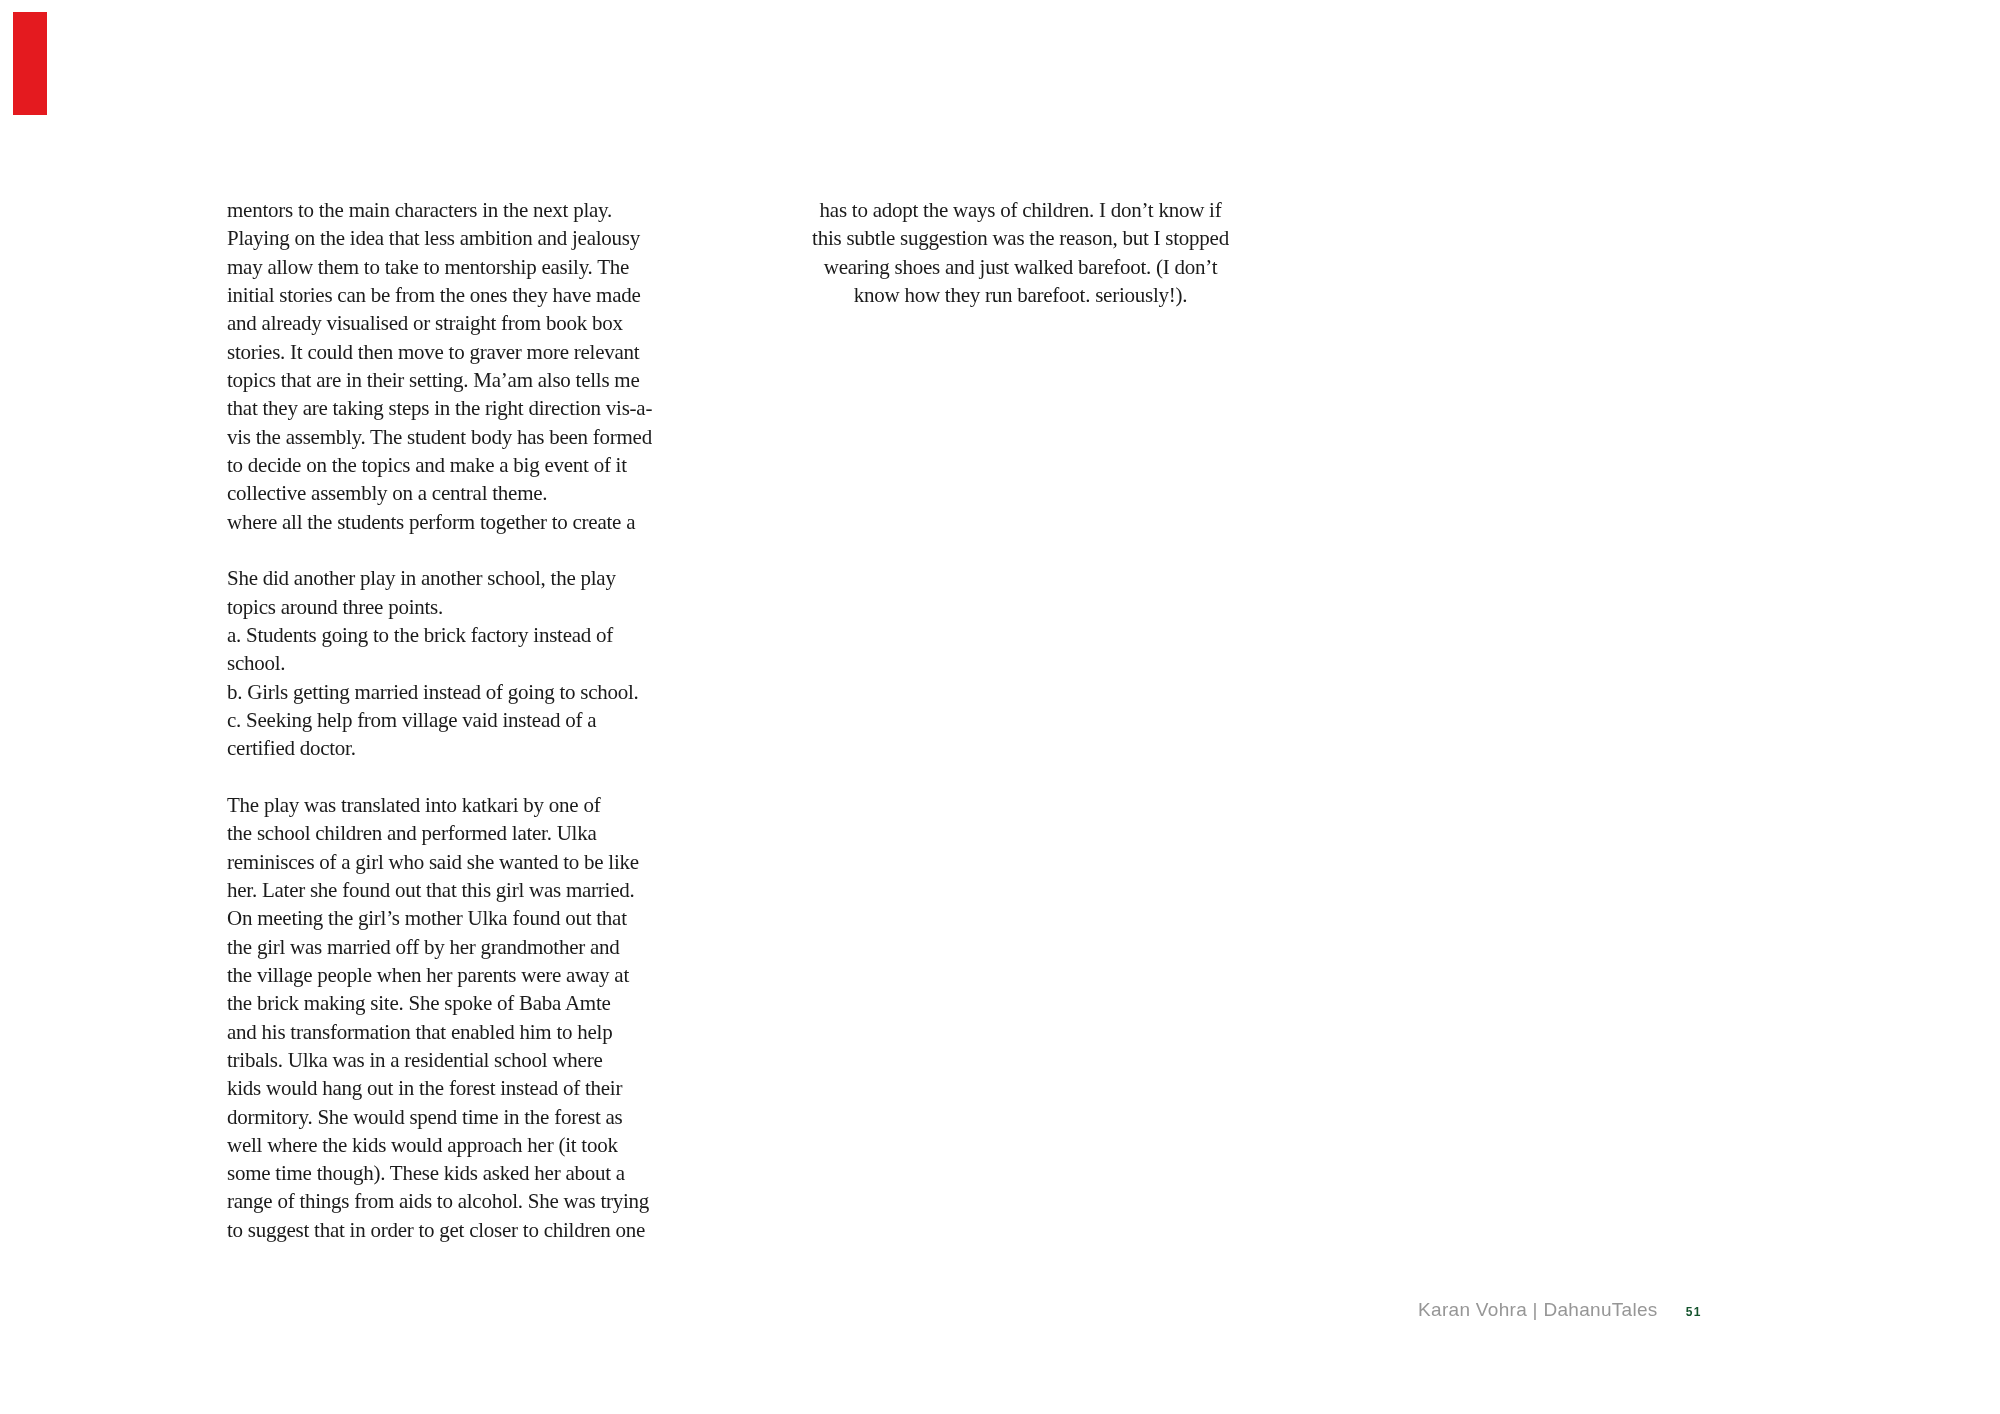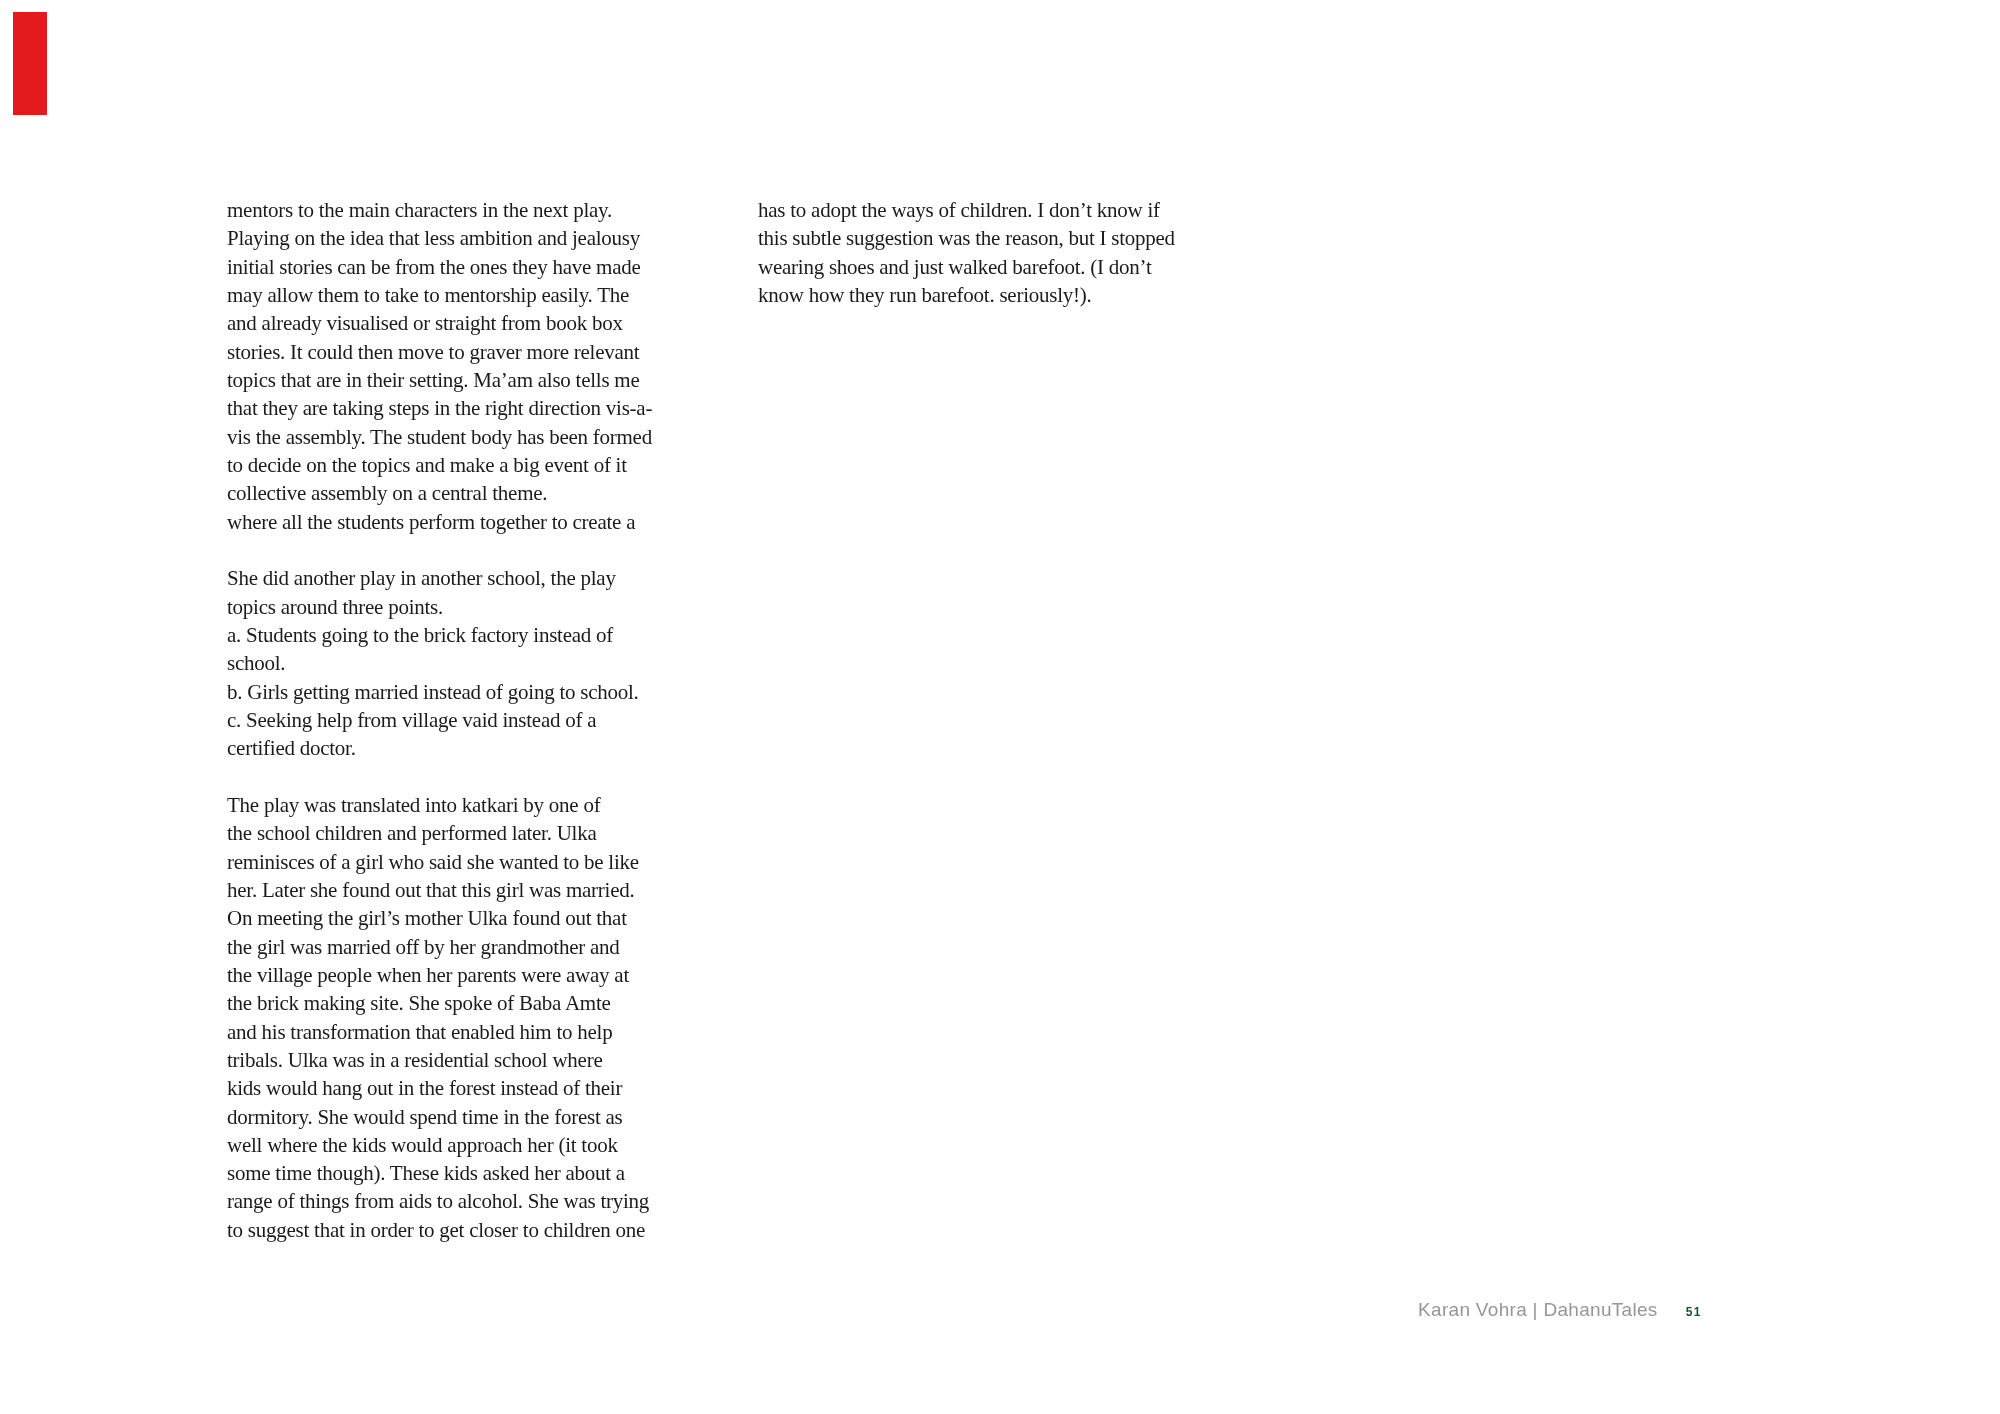--- a/index.html
+++ b/index.html
@@ -26,21 +26,21 @@
   }
   .col {
     position: absolute;
     top: 196px;
     color: #1b1b1b;
     font-size: 21px;
     line-height: 28.33px;
     letter-spacing: -0.25px;
   }
   .col-left  { left: 227px; width: 525px; }
-  .col-right { left: 758px; width: 525px; }
+  .col-right { left: 758px; width: 525px; text-align: center; }
   .line {
     white-space: nowrap;
     min-height: 28.33px;
   }
   .footer {
     position: absolute;
     top: 1299px;
     right: 166px;
     display: flex;
     align-items: baseline;
@@ -62,22 +62,22 @@
 </head>
 <body>
 
 <div class="page">
 
   <div class="red-tab"></div>
 
   <div class="col col-left">
     <div class="line">mentors to the main characters in the next play.</div>
     <div class="line">Playing on the idea that less ambition and jealousy</div>
+    <div class="line">may allow them to take to mentorship easily. The</div>
     <div class="line">initial stories can be from the ones they have made</div>
-    <div class="line">may allow them to take to mentorship easily. The</div>
     <div class="line">and already visualised or straight from book box</div>
     <div class="line">stories. It could then move to graver more relevant</div>
     <div class="line">topics that are in their setting. Ma’am also tells me</div>
     <div class="line">that they are taking steps in the right direction vis-a-</div>
     <div class="line">vis the assembly. The student body has been formed</div>
     <div class="line">to decide on the topics and make a big event of it</div>
     <div class="line">collective assembly on a central theme.</div>
     <div class="line">where all the students perform together to create a</div>
     <div class="line"></div>
     <div class="line">She did another play in another school, the play</div>

